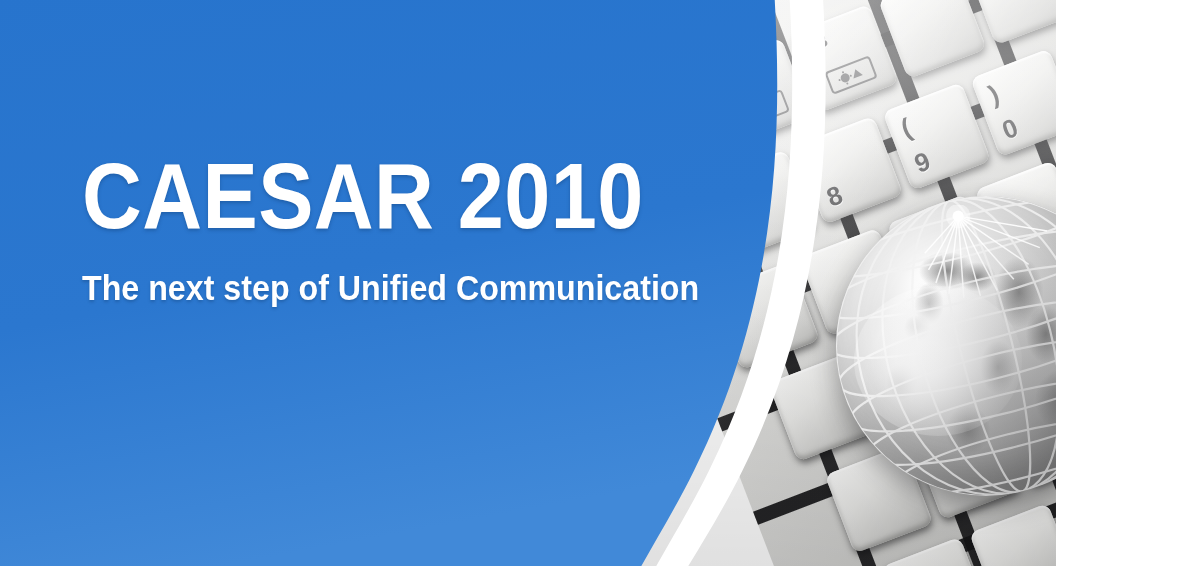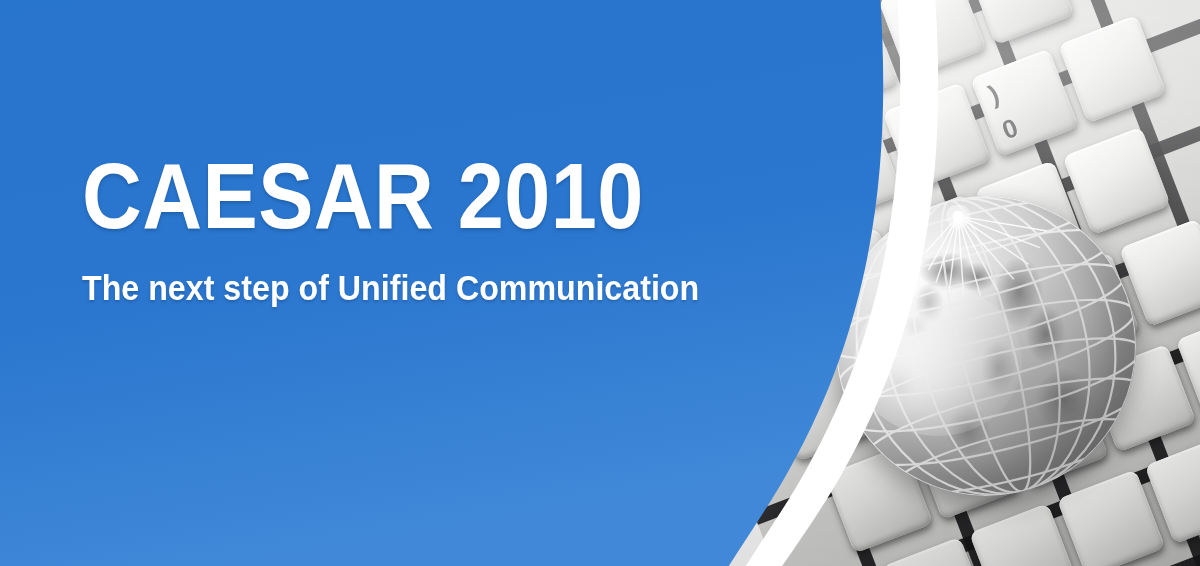--- a/index.html
+++ b/index.html
@@ -7,21 +7,21 @@
     margin: 0;
     padding: 0;
     background: #ffffff;
   }
   body {
     font-family: "Liberation Sans", sans-serif;
   }
 
   .banner {
     position: relative;
-    width: 1200px;
+    width: 1056px;
     height: 566px;
     overflow: hidden;
     background: #ffffff;
   }
 
   
   .photo-layer {
     position: absolute;
     inset: 0;
     overflow: hidden;

